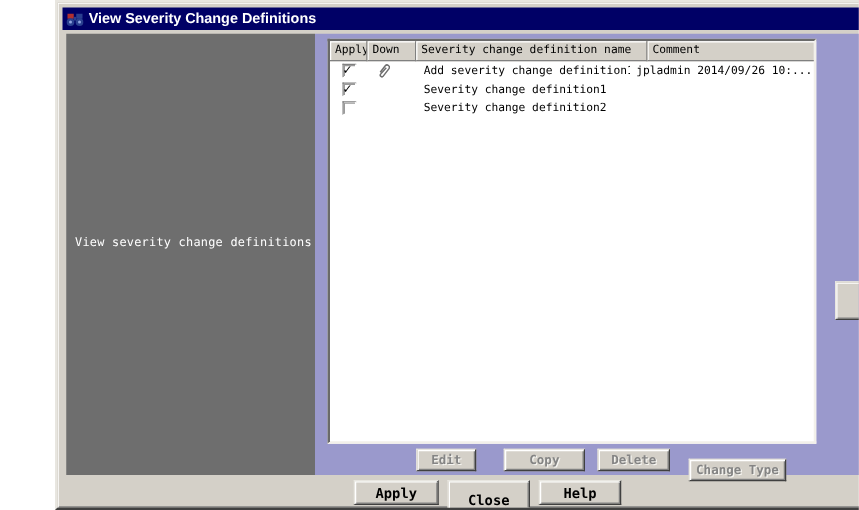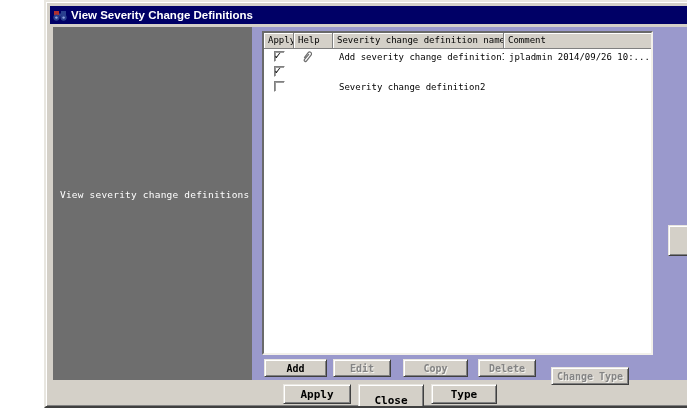--- a/index.html
+++ b/index.html
@@ -52,21 +52,21 @@
     background:#fff;border:2px solid;border-color:#6a6a6a #f2f0ea #f2f0ea #6a6a6a;
   }
   .thead{display:flex;height:16px;}
   .hcell{
     background:var(--button_face,#d4d0c8);
     border-right:1px solid #808080;border-bottom:1px solid #808080;
     box-shadow:inset 1px 1px 0 #fff;
     font-size:9px;line-height:15px;padding-left:4px;
     white-space:nowrap;overflow:hidden;
   }
-  .w-apply{width:30px;} .w-type{width:39px;} .w-name{width:171px;} .w-comment{flex:1;border-right:none;}
+  .w-apply{width:30px;} .w-type{width:39px;} .w-name{width:185px;} .w-comment{flex:1;border-right:none;}
   .trow{display:flex;height:15px;align-items:center;font-size:9px;white-space:nowrap;}
   .trow:first-of-type{margin-top:2px;}
   .c-apply{width:30px;display:flex;justify-content:center;align-items:center;}
   .c-type{width:39px;padding-left:7px;display:flex;align-items:center;}
   .c-name{width:171px;padding-left:6px;overflow:hidden;}
   .c-comment{flex:1;padding-left:5px;overflow:hidden;}
 
   .checkbox{
     width:11px;height:11px;background:#fff;position:relative;
     border:1px solid;border-color:#808080 #fff #fff #808080;
@@ -84,21 +84,21 @@
     border:1px solid;border-color:#e8e6e0 #404040 #404040 #e8e6e0;
     box-shadow:inset 1px 1px 0 #fff, inset -1px -1px 0 #808080;
     font-family:"DejaVu Sans Mono","Liberation Mono",monospace;
     font-weight:bold;font-size:10px;color:#000;
     display:flex;align-items:center;justify-content:center;
     padding:0;cursor:default;white-space:nowrap;
   }
   .btn.disabled{color:#848484;text-shadow:1px 1px 0 #f5f4f0;}
 
   .btn-add{left:12px;top:332px;width:63px;}
-  .btn-edit{left:81px;top:332px;width:58px;}
+  .btn-edit{left:81px;top:332px;width:48px;}
   .btn-copy{left:151px;top:332px;width:65px;}
   .btn-delete{left:226px;top:332px;width:58px;}
   .btn-changetype{left:299px;top:340px;width:78px;}
 
   .btn-up{left:404px;top:116px;width:63px;height:20px;}
   .btn-down{left:416px;top:198px;width:63px;height:31px;}
 
   .btn-apply{left:237px;top:382px;width:68px;height:20px;font-size:11px;}
   .btn-close{left:312px;top:382px;width:66px;height:32px;font-size:11px;}
   .btn-help{left:385px;top:382px;width:66px;height:20px;font-size:11px;}
@@ -128,21 +128,21 @@
 
   <div class="left-panel">
     <span class="left-panel-label">View severity change definitions</span>
   </div>
 
   <div class="main-panel">
 
     <div class="table">
       <div class="thead">
         <div class="hcell w-apply">Apply</div>
-        <div class="hcell w-type">Help</div>
+        <div class="hcell w-type">Down</div>
         <div class="hcell w-name">Severity change definition name</div>
         <div class="hcell w-comment">Comment</div>
       </div>
 
       <div class="trow">
         <div class="c-apply">
           <span class="checkbox checked">
               <span class="mark">✓</span>
             </span>
         </div>
@@ -155,39 +155,39 @@
         <div class="c-comment">jpladmin 2014/09/26 10:...</div>
       </div>
 
       <div class="trow">
         <div class="c-apply">
           <span class="checkbox checked">
               <span class="mark">✓</span>
             </span>
         </div>
         <div class="c-type"></div>
+        <div class="c-name">Severity change definition1</div>
         <div class="c-comment"></div>
       </div>
 
       <div class="trow">
         <div class="c-apply">
           <span class="checkbox"></span>
         </div>
         <div class="c-type"></div>
         <div class="c-name">Severity change definition2</div>
         <div class="c-comment"></div>
       </div>
     </div>
 
-    <button class="btn btn-add">Add</button>
     <button class="btn btn-edit disabled">Edit</button>
     <button class="btn btn-copy disabled">Copy</button>
     <button class="btn btn-delete disabled">Delete</button>
     <button class="btn btn-changetype disabled">Change Type</button>
 
     <button class="btn btn-down disabled">Down</button>
   </div>
 
   <button class="btn btn-apply">Apply</button>
   <button class="btn btn-close">Close</button>
-  <button class="btn btn-help">Type</button>
+  <button class="btn btn-help">Help</button>
 
 </div>
 
 </body></html>

